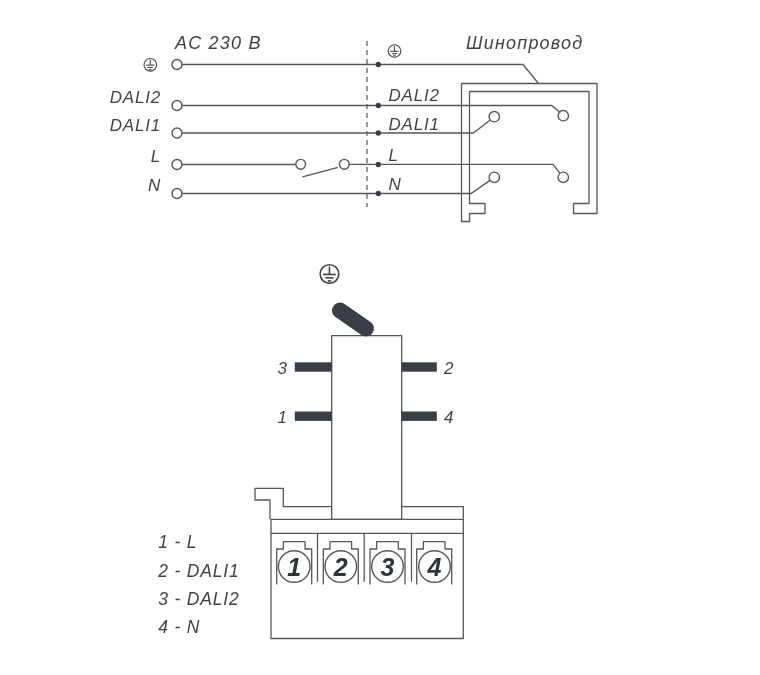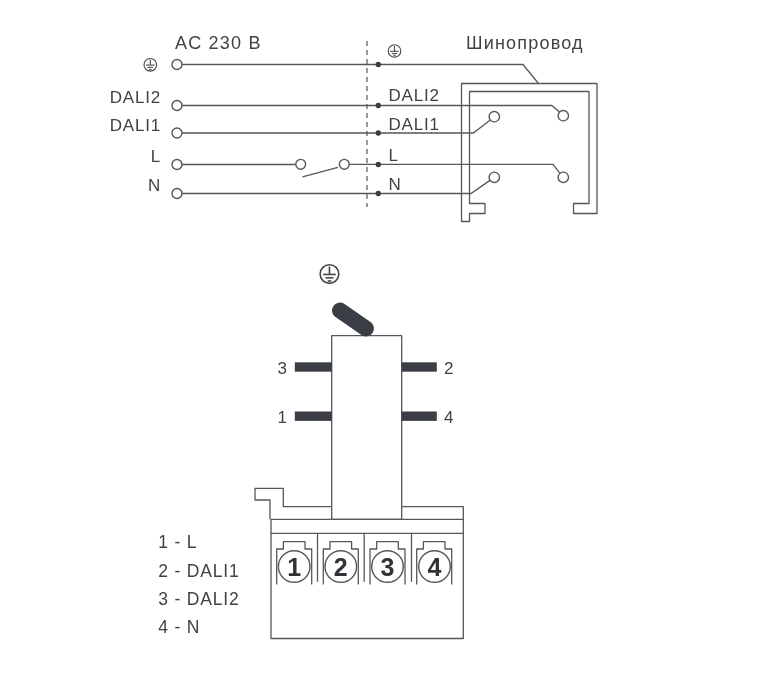--- a/index.html
+++ b/index.html
@@ -1,17 +1,17 @@
 <!DOCTYPE html>
 <html><head>
 <meta charset="utf-8">
 <style>
   html,body{margin:0;padding:0;background:#ffffff;}
   .page{position:relative;width:760px;height:675px;background:#fff;overflow:hidden;
-        font-family:"Liberation Sans", sans-serif;}
+        font-family:"Liberation Sans", sans-serif;font-style:italic;}
   svg{display:block;}
   .wire{stroke:#54575b;stroke-width:1.3;fill:none;}
   .outline{stroke:#54575b;stroke-width:1.3;fill:none;stroke-linejoin:round;}
   .outline-fill{stroke:#54575b;stroke-width:1.3;fill:#ffffff;stroke-linejoin:round;}
   .term-circle{stroke:#54575b;stroke-width:1.4;fill:#ffffff;}
   .dot{fill:#3b3f45;stroke:none;}
   .dark{fill:#3b3f45;stroke:none;}
   .dashed{stroke:#54575b;stroke-width:1.2;stroke-dasharray:5 4;fill:none;}
   .earth line, .earth circle{stroke:#44474b;stroke-width:1.1;fill:none;}
   .lbl{fill:#3f4247;font-size:17px;letter-spacing:0.8px;}

